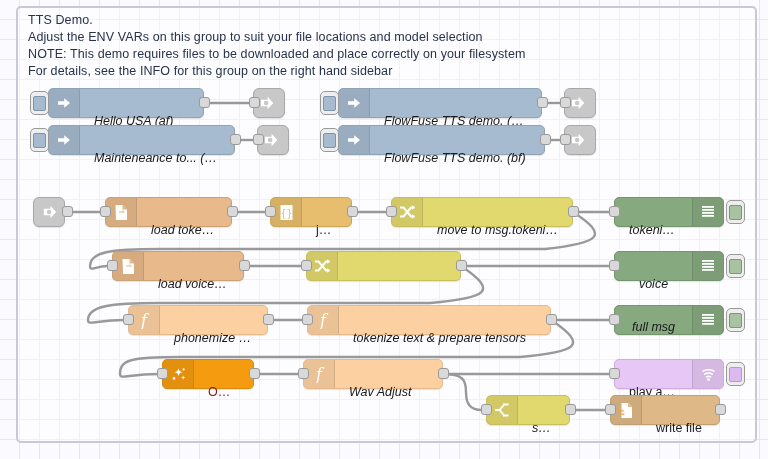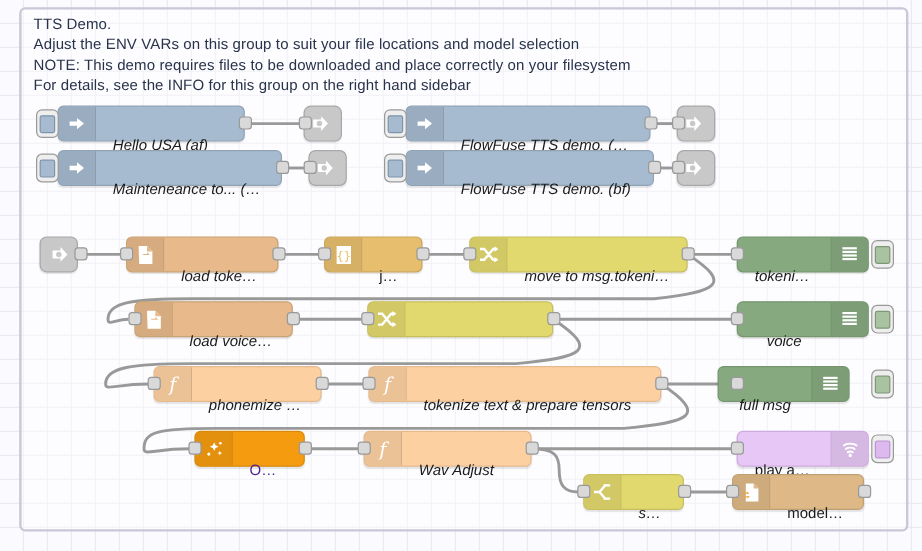--- a/index.html
+++ b/index.html
@@ -440,21 +440,21 @@
     <div class="icon-box">
       <svg class="gly" width="14" height="17" viewBox="0 0 14 17">
           <text x="7" y="14" font-size="16" font-family="DejaVu Serif, serif" font-style="italic" fill="#fff" text-anchor="middle">f</text>
         </svg>
     </div>
     <div class="label italic">tokenize text &amp; prepare tensors</div>
   </div>
   <div class="port" style="left:302px; top:314px;"></div>
   <div class="port" style="left:546px; top:314px;"></div>
 
-  <div class="node n-debug" style="left:598px; top:305px; width:110px;">
+  <div class="node n-debug" style="left:614px; top:305px; width:110px;align-items:flex-end;">
     <div class="label italic center">full msg</div>
     <div class="icon-box right">
       <svg class="gly" width="14" height="15" viewBox="0 0 14 15">
           <g fill="#fff">
             <rect x="1" y="1" width="12" height="1.8"></rect>
             <rect x="1" y="4" width="12" height="1.8"></rect>
             <rect x="1" y="7" width="12" height="1.8"></rect>
             <rect x="1" y="10" width="12" height="1.8"></rect>
           </g>
         </svg>
@@ -469,21 +469,21 @@
     <div class="icon-box">
       <svg class="gly" width="17" height="17" viewBox="0 0 17 17">
           <g fill="#fff">
             <path d="M8.5 2.5l1.1 2.6 2.6 1.1-2.6 1.1-1.1 2.6-1.1-2.6-2.6-1.1 2.6-1.1z"></path>
             <path d="M13.2 9.6l.6 1.4 1.4.6-1.4.6-.6 1.4-.6-1.4-1.4-.6 1.4-.6z"></path>
             <circle cx="4" cy="12.4" r="1.3"></circle>
             <circle cx="13.6" cy="3.4" r="1.1"></circle>
           </g>
         </svg>
     </div>
-    <div class="label" style="color:#4c1d95;">ONNX</div>
+    <div class="label" style="color:#7f1d1d;">ONNX</div>
   </div>
   <div class="port" style="left:157px; top:368px;"></div>
   <div class="port" style="left:249px; top:368px;"></div>
 
   <div class="node n-func" style="left:303px; top:359px; width:140px;">
     <div class="icon-box">
       <svg class="gly" width="14" height="17" viewBox="0 0 14 17">
           <text x="7" y="14" font-size="16" font-family="DejaVu Serif, serif" font-style="italic" fill="#fff" text-anchor="middle">f</text>
         </svg>
     </div>
@@ -526,18 +526,18 @@
 
   <div class="node n-writefile" style="left:610px; top:395px; width:110px;">
     <div class="icon-box">
       <svg class="gly" width="15" height="17" viewBox="0 0 15 17">
           <path d="M2.5 1h6.5l4 4V16h-10.5z" fill="#fff"></path>
           <path d="M9 1v4h4z" fill="#deb887"></path>
           <path d="M0.5 9.5h5l-2.2-2.2v1.3h-2.8z" fill="#f0a030"></path>
           <path d="M1 11.5h5l-2.2 2.2v-1.3H1z" fill="#f0a030"></path>
         </svg>
     </div>
-    <div class="label">model file</div>
+    <div class="label">write file</div>
   </div>
   <div class="port" style="left:605px; top:404px;"></div>
   <div class="port" style="left:715px; top:404px;"></div>
 
 </div>
 
 </body></html>

